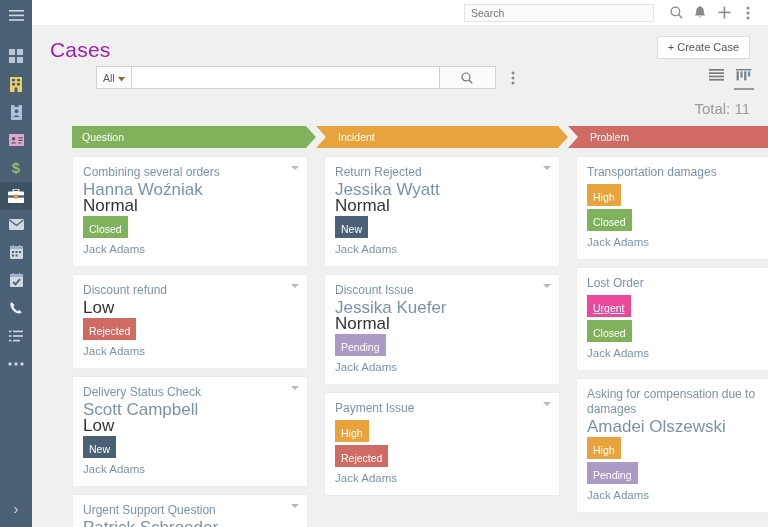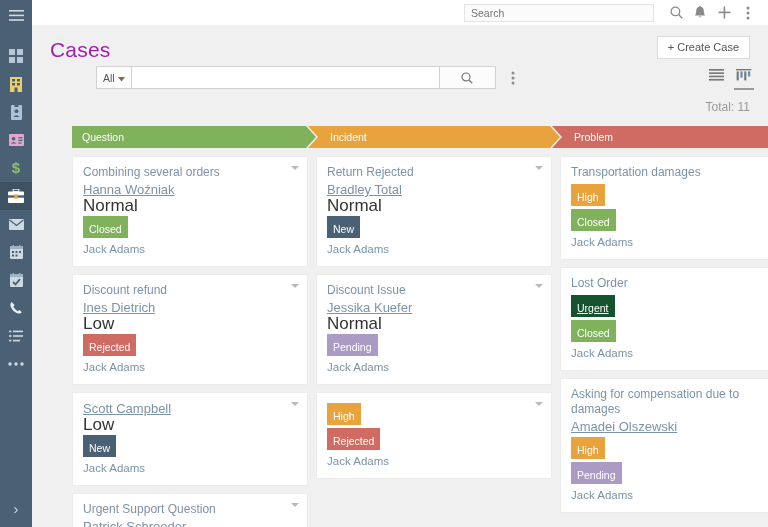--- a/index.html
+++ b/index.html
@@ -107,27 +107,27 @@
     position: absolute; right: 16px; top: 68px;
     display: flex; align-items: flex-start; gap: 12px;
   }
   .view-toggle { color: #8a8a8a; position: relative; padding-bottom: 4px; }
   .view-toggle.active::after {
     content:""; position:absolute; left:-2px; right:-2px; bottom:0;
     height: 2px; background: #9a9a9a;
   }
   .total {
     position: absolute; right: 18px; top: 100px;
-    font-size: 12px; color: #9b9b9b;
+    font-size: 15px; color: #9b9b9b;
   }
 
   
   .board {
     position: absolute; left: 40px; right: 0; top: 126px; bottom: 0;
-    display: flex; gap: 4px;
+    display: flex; gap: 12px;
   }
   .col { width: 240px; position: relative; }
   .col + .col { margin-left: 4px; }
 
   .col-head {
     height: 22px; position: relative;
     display: flex; align-items: center;
     font-size: 10.5px; color: #fff;
     padding-left: 10px;
   }
@@ -165,21 +165,21 @@
     width: 236px;
   }
   .col:nth-child(3) .card { width: 244px; }
 
   .card-title {
     font-size: 12px; color: #7b93aa; font-weight: 400;
     line-height: 15px; padding-right: 16px;
     margin-bottom: 2px;
   }
   .card-contact {
-    font-size: 13px; color: #7b93aa; line-height: 16px; text-decoration: underline;
+    font-size: 17px; color: #7b93aa; line-height: 16px;
   }
   .card-priority-plain {
     font-size: 17px; color: #333; line-height: 16px;
   }
   .badge {
     display: inline-block;
     font-size: 10.5px; color: #fff;
     padding: 8px 6px 3px 6px;
     line-height: 11px;
     margin: 2px 0 1px 0;
@@ -420,27 +420,27 @@
               <div class="card-caret"></div>
               <div class="card-title">Combining several orders</div>
               <div class="card-contact">Hanna Woźniak</div>
               <div class="card-priority-plain">Normal</div>
               <div class="badge-row"><span class="badge" style="background: rgb(127, 178, 90);">Closed</span></div>
               <div class="card-owner">Jack Adams</div>
             </div>
             <div class="card">
               <div class="card-caret"></div>
               <div class="card-title">Discount refund</div>
-              <div class="card-contact">Ines Dietrich</div>
               <div class="card-priority-plain">Low</div>
               <div class="badge-row"><span class="badge" style="background: rgb(207, 107, 99);">Rejected</span></div>
               <div class="card-owner">Jack Adams</div>
             </div>
             <div class="card">
               <div class="card-caret"></div>
+              <div class="card-title">Delivery Status Check</div>
               <div class="card-contact">Scott Campbell</div>
               <div class="card-priority-plain">Low</div>
               <div class="badge-row"><span class="badge" style="background: rgb(74, 97, 117);">New</span></div>
               <div class="card-owner">Jack Adams</div>
             </div>
             <div class="card">
               <div class="card-caret"></div>
               <div class="card-title">Urgent Support Question</div>
               <div class="card-contact">Patrick Schroeder</div>
             </div>
@@ -448,56 +448,57 @@
         </div>
         <div class="col">
           <div class="col-head">
             <div class="bg" style="background: rgb(232, 163, 61);"></div>
             <span class="label">Incident</span>
           </div>
           <div class="col-body">
             <div class="card">
               <div class="card-caret"></div>
               <div class="card-title">Return Rejected</div>
-              <div class="card-contact">Bradley Total</div>
+              <div class="card-contact">Jessika Wyatt</div>
               <div class="card-priority-plain">Normal</div>
               <div class="badge-row"><span class="badge" style="background: rgb(74, 97, 117);">New</span></div>
               <div class="card-owner">Jack Adams</div>
             </div>
             <div class="card">
               <div class="card-caret"></div>
               <div class="card-title">Discount Issue</div>
               <div class="card-contact">Jessika Kuefer</div>
               <div class="card-priority-plain">Normal</div>
               <div class="badge-row"><span class="badge" style="background: rgb(171, 154, 196);">Pending</span></div>
               <div class="card-owner">Jack Adams</div>
             </div>
             <div class="card">
               <div class="card-caret"></div>
+              <div class="card-title">Payment Issue</div>
               <div class="badge-row"><span class="badge" style="background: rgb(232, 163, 61);">High</span></div>
               <div class="badge-row"><span class="badge" style="background: rgb(207, 107, 99);">Rejected</span></div>
               <div class="card-owner">Jack Adams</div>
             </div>
           </div>
         </div>
         <div class="col">
           <div class="col-head">
             <div class="bg" style="background: rgb(207, 107, 99);"></div>
             <span class="label">Problem</span>
           </div>
           <div class="col-body">
             <div class="card">
               <div class="card-title">Transportation damages</div>
               <div class="badge-row"><span class="badge" style="background: rgb(232, 163, 61);">High</span></div>
               <div class="badge-row"><span class="badge" style="background: rgb(127, 178, 90);">Closed</span></div>
               <div class="card-owner">Jack Adams</div>
             </div>
             <div class="card">
               <div class="card-title">Lost Order</div>
-              <div class="badge-row"><span class="badge" style="background: #14532d; text-decoration: underline;">Urgent</span></div>
+              <div class="badge-row"><span class="badge" style="background: #ec4899; text-decoration: underline;">Urgent</span></div>
               <div class="badge-row"><span class="badge" style="background: rgb(127, 178, 90);">Closed</span></div>
               <div class="card-owner">Jack Adams</div>
             </div>
             <div class="card">
               <div class="card-title">Asking for compensation due to damages</div>
               <div class="card-contact">Amadei Olszewski</div>
               <div class="badge-row"><span class="badge" style="background: rgb(232, 163, 61);">High</span></div>
               <div class="badge-row"><span class="badge" style="background: rgb(171, 154, 196);">Pending</span></div>
               <div class="card-owner">Jack Adams</div>
             </div>

